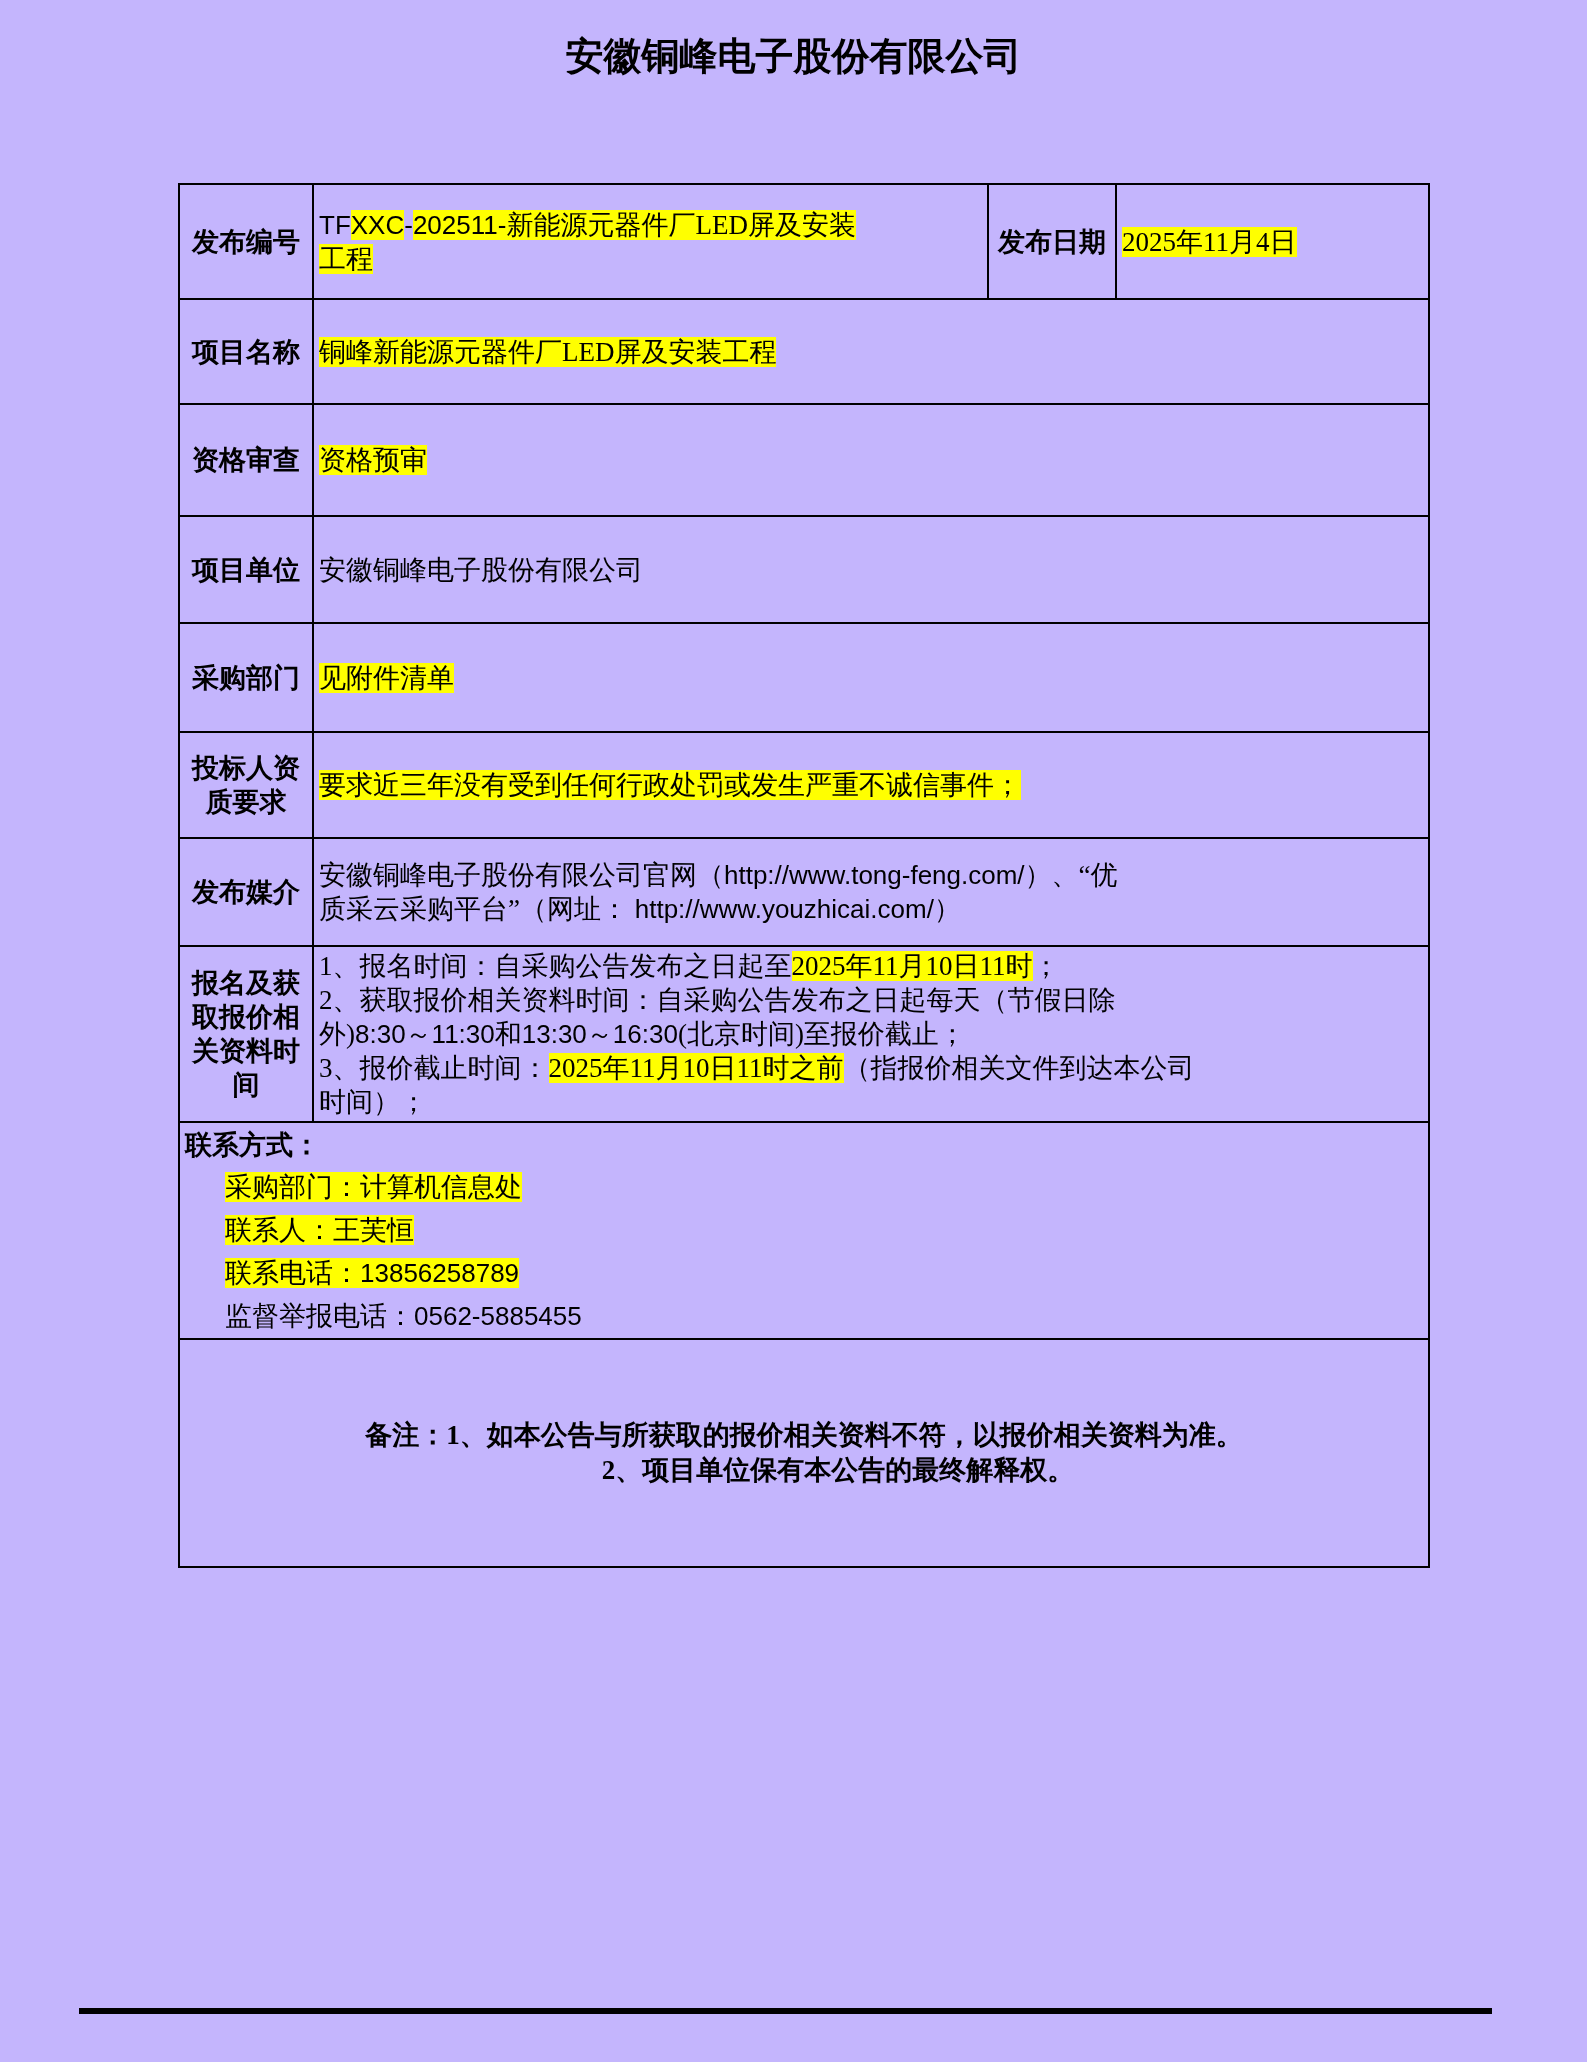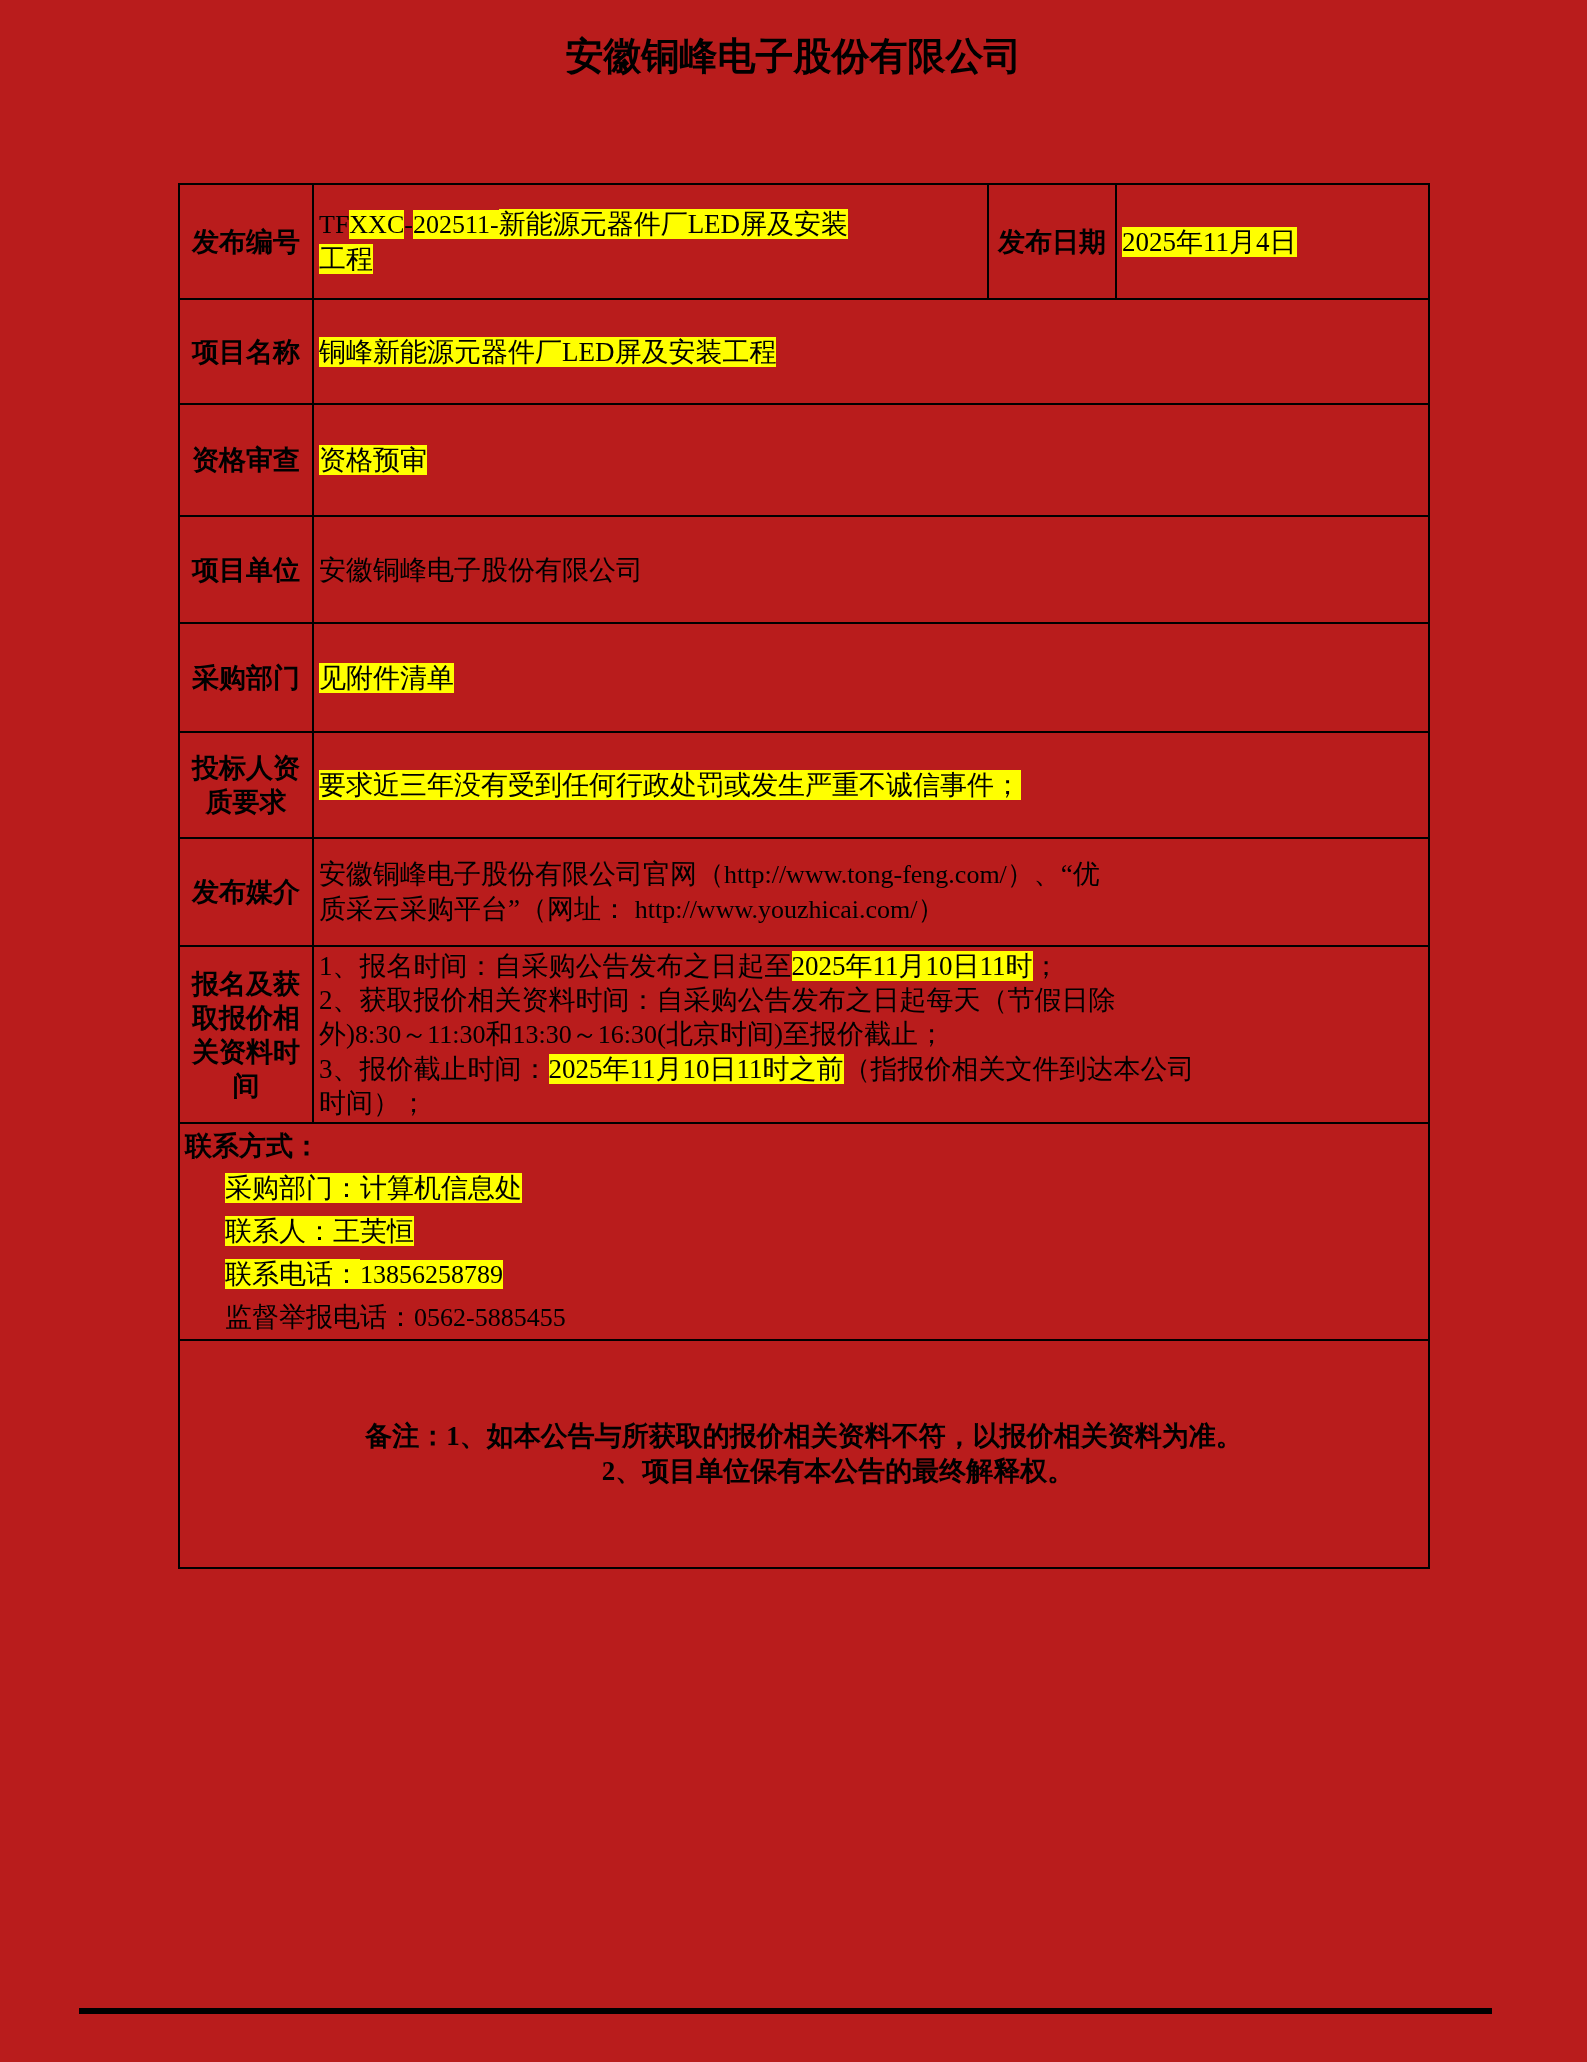--- a/index.html
+++ b/index.html
@@ -1,19 +1,19 @@
 <!DOCTYPE html>
 <html style="--hl: #ffff00;"><head>
 <meta charset="utf-8">
 <style>
   html,body{margin:0;padding:0;background:#ffffff;}
   .page{
     position:relative;
     width:1587px;height:2062px;
-    background:#b91c1c;
+    background:#c4b5fd;
     color:#000;
     font-family:"Liberation Serif", serif;
     overflow:hidden;
   }
   .doc-title{
     position:absolute;left:0;width:100%;
     text-align:center;
     font-family:"Liberation Sans", sans-serif;
     font-weight:700;
     font-size:38px;
@@ -53,21 +53,21 @@
   tr:nth-child(4){height:107px}
   tr:nth-child(5){height:109px}
   tr:nth-child(6){height:106px}
   tr:nth-child(7){height:108px}
   tr:nth-child(8){height:108px}
   tr:nth-child(9){height:217px}
   tr:nth-child(10){height:228px}
   tr:nth-child(11){height:112px}
 
   .hl{background:var(--hl,#ffff00);}
-  .mono{font-family:Liberation Serif, serif;font-size:26px;}
+  .mono{font-family:Liberation Sans, sans-serif;font-size:26px;}
   .line{display:block;}
 
   td.contact-cell{vertical-align:top;padding:12px 8px 2px 8px;margin-left:38px;}
   .contact-heading{font-weight:700;line-height:38px;}
   .contact-lines .line{margin-left:40px;line-height:39px;margin-top:4px;}
 
   td.remark-cell{vertical-align:top;padding:16px 8px 2px 8px;font-weight:700;}
   .remark-lines .line{line-height:35px;text-align:center;}
   .remark-lines .line:nth-child(2){margin-left:68px;}
 

